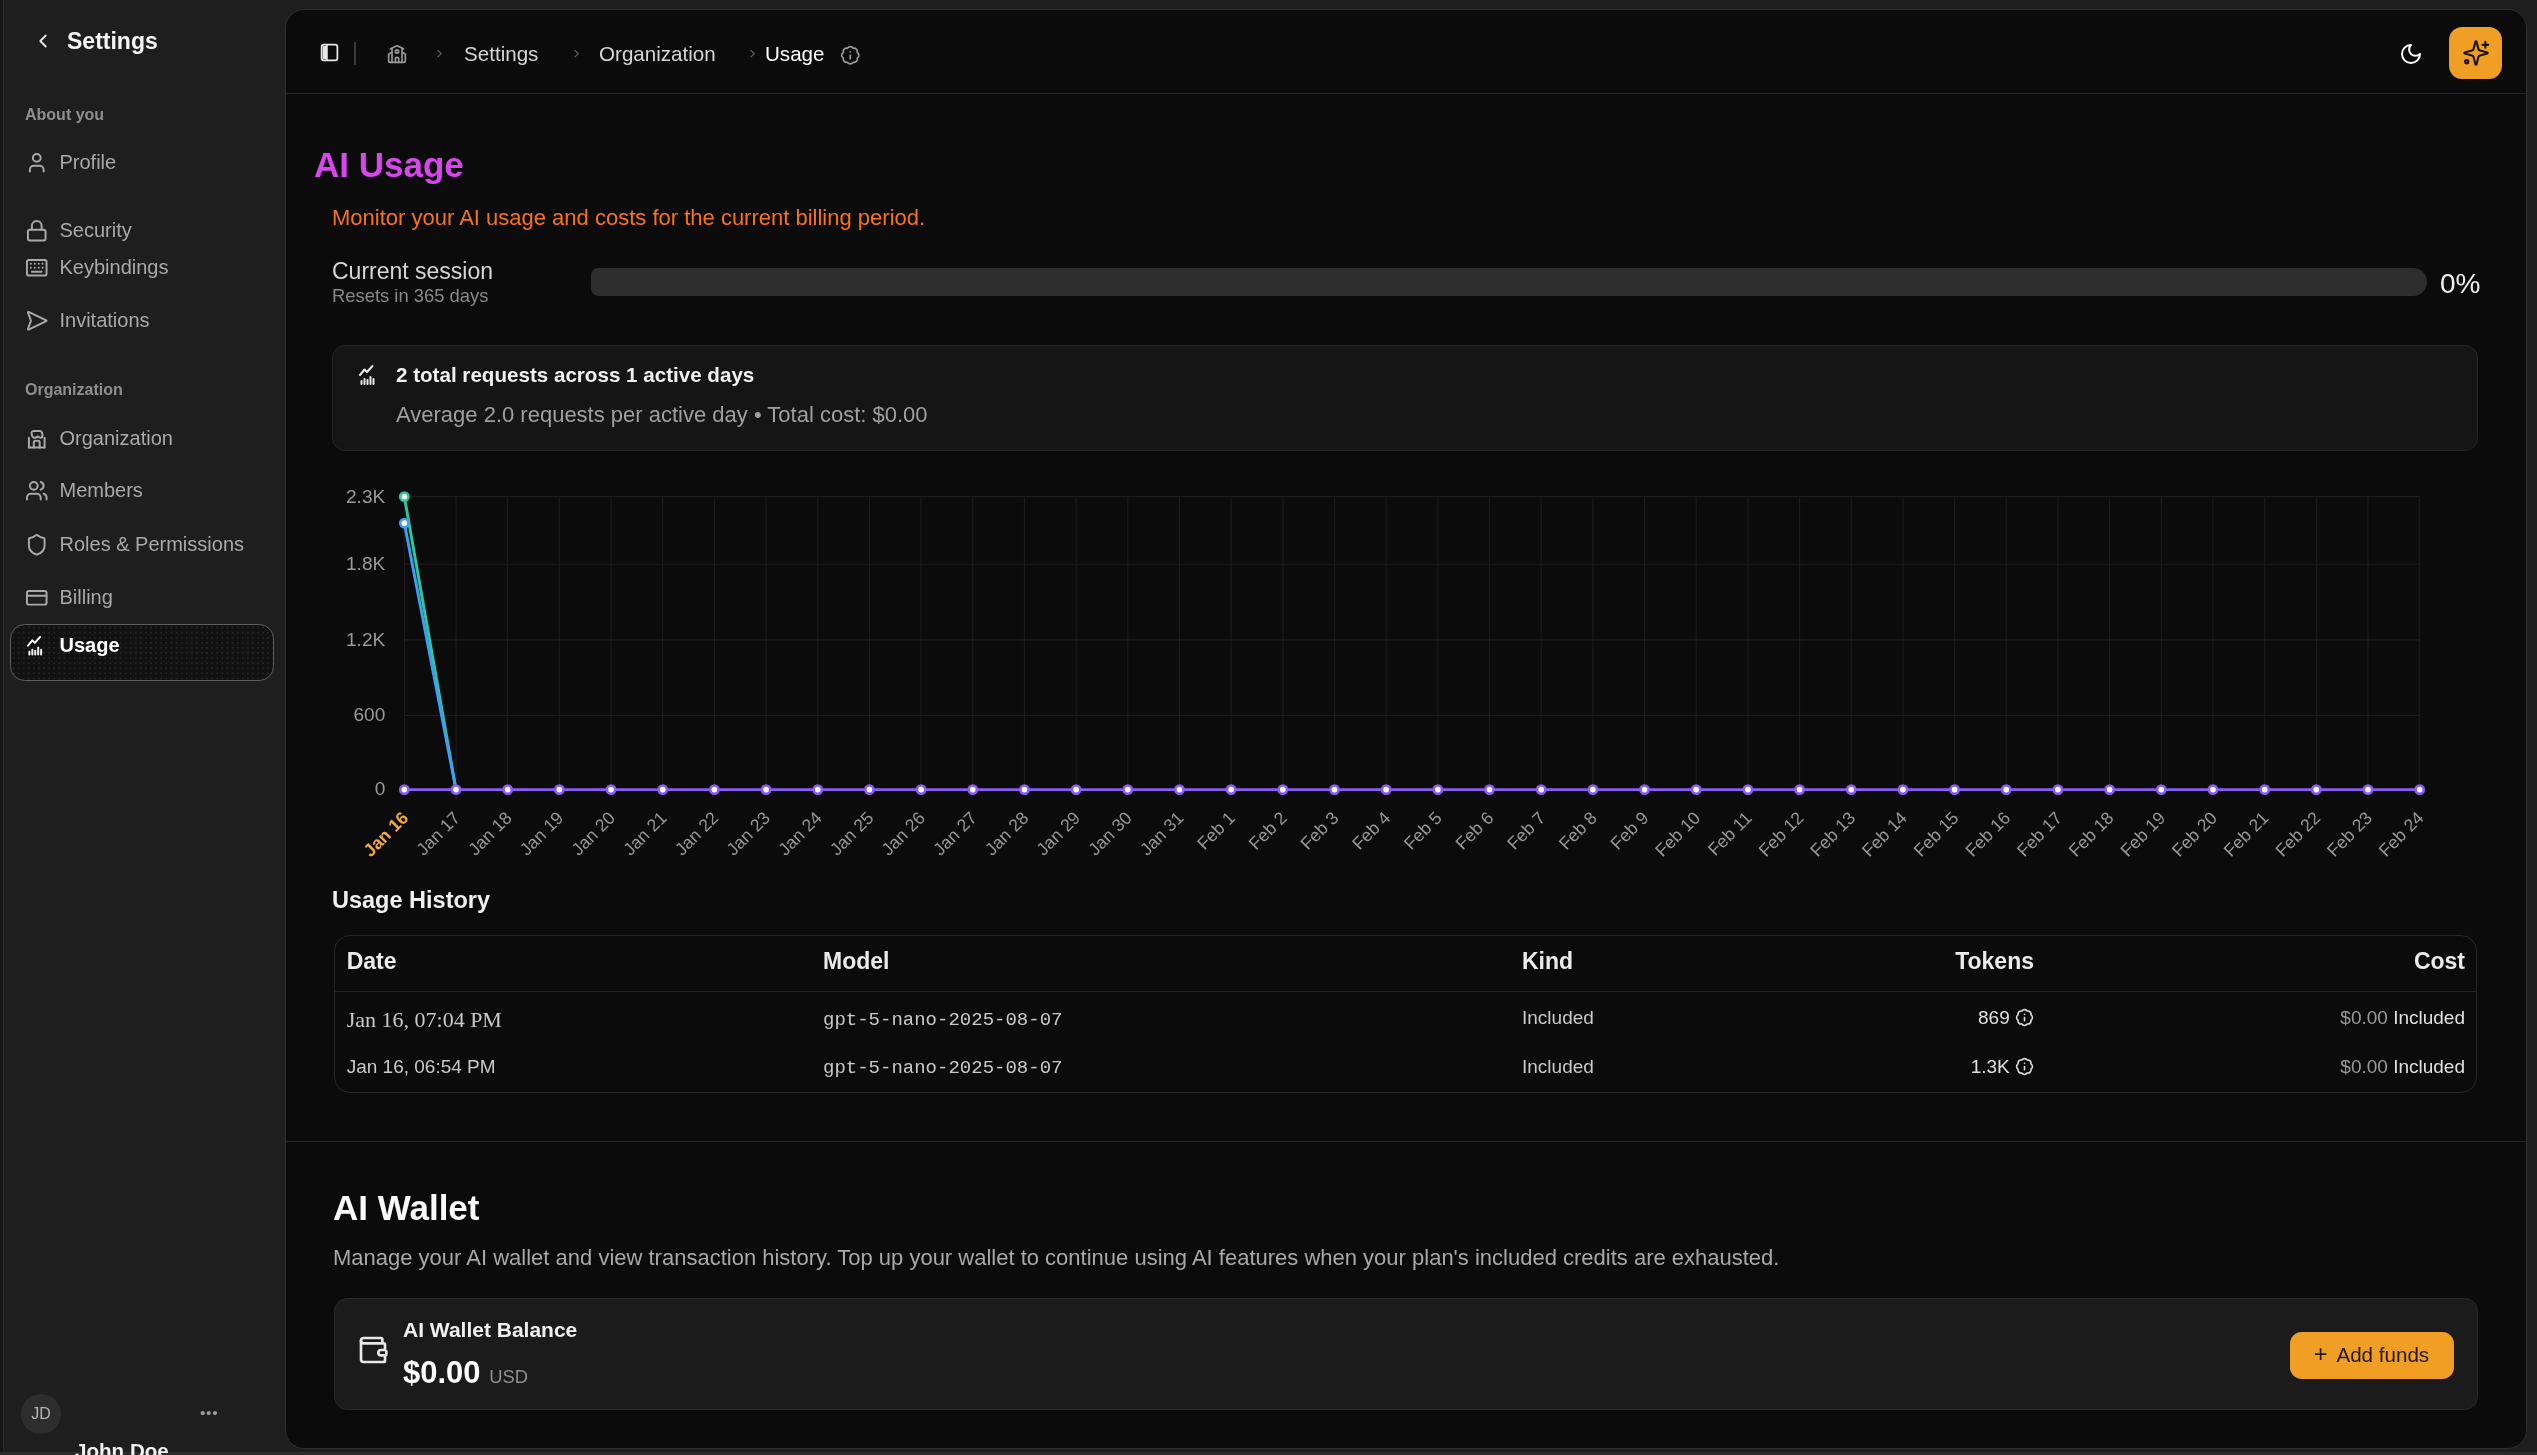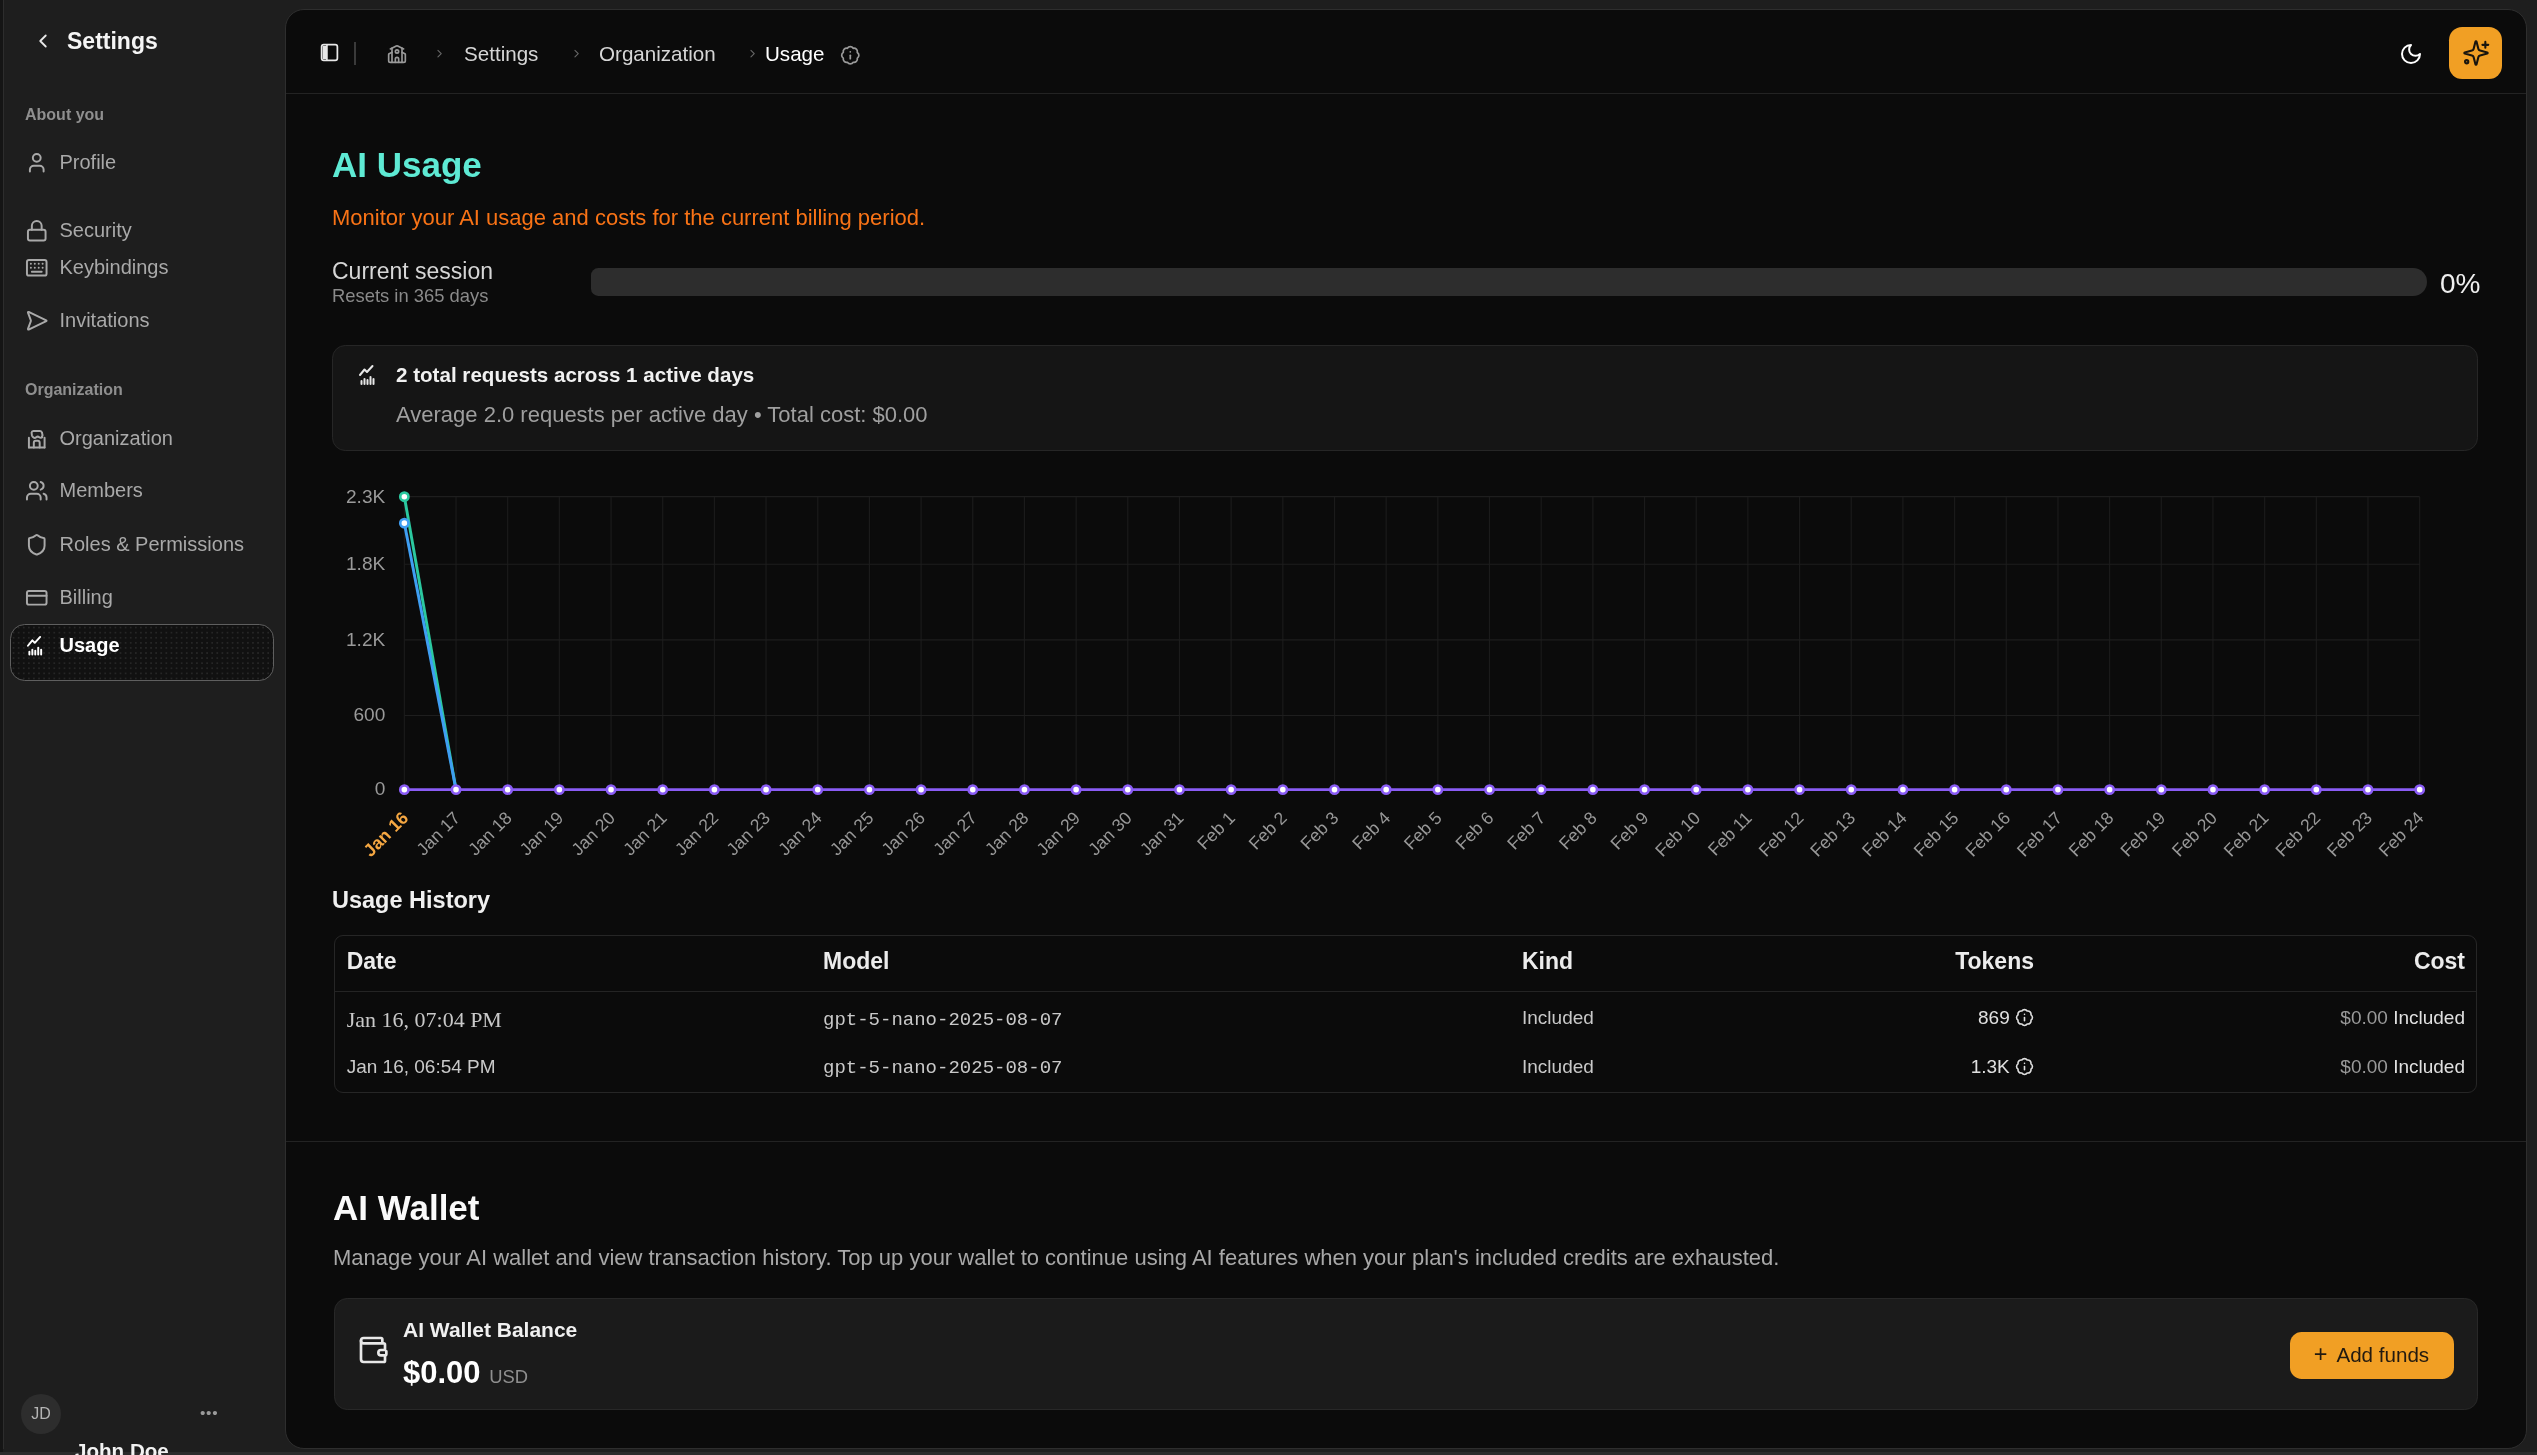--- a/index.html
+++ b/index.html
@@ -181,21 +181,21 @@
     </div>
     <div class="abs" style="left:2163px; top:17.6px; width:53px; height:52px; background:rgba(242,160,36,0.996); border-radius:13.2px; color:#19150e; display:flex; align-items:center; justify-content:center;">
       <svg class="ic" width="28" height="28" viewBox="0 0 24 24" style="stroke-width:1.8;">
           <path d="M9.937 15.5A2 2 0 0 0 8.5 14.063l-6.135-1.582a.5.5 0 0 1 0-.962L8.5 9.936A2 2 0 0 0 9.937 8.5l1.582-6.135a.5.5 0 0 1 .963 0L14.063 8.5A2 2 0 0 0 15.5 9.937l6.135 1.581a.5.5 0 0 1 0 .964L15.5 14.063a2 2 0 0 0-1.437 1.437l-1.582 6.135a.5.5 0 0 1-.963 0z"></path>
           <path d="M20 2.5v5"></path>
           <path d="M22.5 5h-5"></path>
           <circle cx="4" cy="19.5" r="1.4"></circle>
         </svg>
     </div>
 
-    <div class="abs" style="left:46px; top:135px; color:#5eead4; font-size:35px; font-weight:700;">AI Usage</div>
+    <div class="abs" style="left:28px; top:135px; color:#d946ef; font-size:35px; font-weight:700;">AI Usage</div>
     <div class="abs" style="left:46px; top:195px; color:#f97316; font-size:22px;">Monitor your AI usage and costs for the current billing period.</div>
 
     <div class="abs" style="left:46px; top:248px; color:#d6d6d6; font-size:23px;">Current session</div>
     <div class="abs" style="left:46px; top:275px; color:#8a8a8a; font-size:18.4px;">Resets in 365 days</div>
     <div class="abs" style="left:305px; top:258px; width:1836px; height:28px; background:rgba(45,45,45,0.996); border-radius:7.3px 14px 14px 7.3px;"></div>
     <div class="abs" style="left:2154px; top:258px; color:#efefef; font-size:28px;">0%</div>
 
     <div class="abs" style="left:46px; top:335px; width:2146px; height:106px; background:rgba(21,21,21,0.996); border:1.5px solid #262626; border-radius:13.2px;">
       <div class="abs" style="left:24px; top:17.6px; color:#e8e8e8;">
         <svg class="ic" width="24" height="24" viewBox="0 0 24 24">
@@ -344,21 +344,21 @@
           <text x="2561.0764000000004" y="474" text-anchor="end" font-size="24" fill="#989898" font-weight="400" transform="rotate(-45 2561.0764000000004 474)">Feb 19</text>
           <text x="2631.4610000000002" y="474" text-anchor="end" font-size="24" fill="#989898" font-weight="400" transform="rotate(-45 2631.4610000000002 474)">Feb 20</text>
           <text x="2701.8456" y="474" text-anchor="end" font-size="24" fill="#989898" font-weight="400" transform="rotate(-45 2701.8456 474)">Feb 21</text>
           <text x="2772.2302000000004" y="474" text-anchor="end" font-size="24" fill="#989898" font-weight="400" transform="rotate(-45 2772.2302000000004 474)">Feb 22</text>
           <text x="2842.6148000000003" y="474" text-anchor="end" font-size="24" fill="#989898" font-weight="400" transform="rotate(-45 2842.6148000000003 474)">Feb 23</text>
           <text x="2912.9994" y="474" text-anchor="end" font-size="24" fill="#989898" font-weight="400" transform="rotate(-45 2912.9994 474)">Feb 24</text>
         </svg></div>
 
     <div class="abs" style="left:46px; top:877px; color:#f0f0f0; font-size:23.5px; font-weight:700;">Usage History</div>
 
-    <div class="abs" style="left:48px; top:925px; width:2143px; height:158px; border:1.5px solid #262626; border-radius:9px;">
+    <div class="abs" style="left:48px; top:925px; width:2143px; height:158px; border:1.5px solid #262626; border-radius:16px;">
       <div class="abs" style="left:0; top:0; width:100%; height:56px; border-bottom:1.5px solid #242424;"></div>
       <div class="abs" style="left:11.7px; top:12.5px; color:#ececec; font-size:23px; font-weight:700;">Date</div>
       <div class="abs" style="left:488px; top:12.5px; color:#ececec; font-size:23px; font-weight:700;">Model</div>
       <div class="abs" style="left:1187px; top:12.5px; color:#ececec; font-size:23px; font-weight:700;">Kind</div>
       <div class="abs" style="right:442px; top:12.5px; color:#ececec; font-size:23px; font-weight:700;">Tokens</div>
       <div class="abs" style="right:11px; top:12.5px; color:#ececec; font-size:23px; font-weight:700;">Cost</div>
 
       <div class="abs" style="left:11.7px; top:71px; color:#c9c9c9; font-size:22px;font-family:Liberation Serif, serif;">Jan 16, 07:04 PM</div>
       <div class="abs" style="left:488px; top:73px; color:#c9c9c9; font-size:19px; font-family:'Liberation Mono',monospace;">gpt-5-nano-2025-08-07</div>
       <div class="abs" style="left:1187px; top:71px; color:#c9c9c9; font-size:19px;">Included</div>

